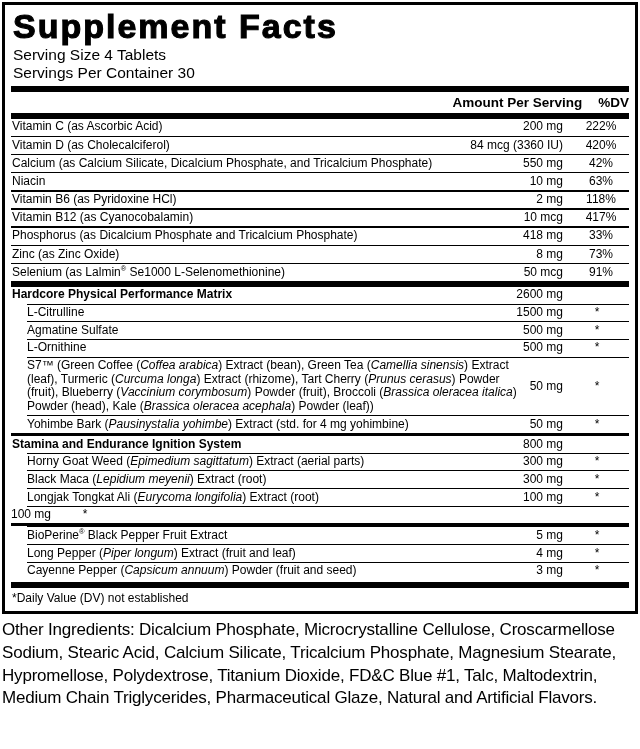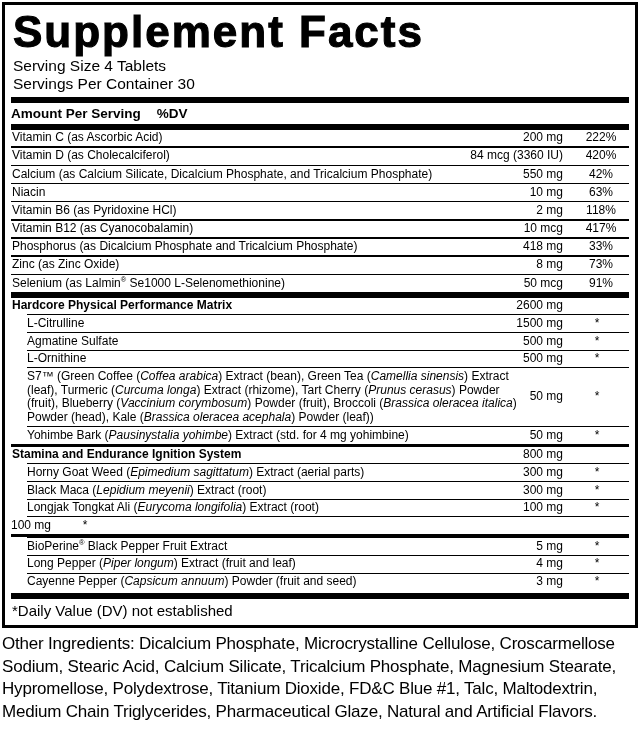--- a/index.html
+++ b/index.html
@@ -10,35 +10,36 @@
     color: #000;
     -webkit-font-smoothing: antialiased;
   }
   .fbox {
     margin: 2px;
     border: 3px solid #000;
     background: #fff;
     padding: 0 6px 4px 6px;
   }
   .title {
-    font-size: 44px;
+    font-size: 34px;
     font-weight: bold;
     letter-spacing: 2px;
     line-height: 1.08;
     padding: 3px 0 1px 2px;
     -webkit-text-stroke: 1.1px #000;
     white-space: nowrap;
   }
   .serv { font-size: 15.5px; line-height: 1.2; padding-left: 2px; }
   .bar { background: #000; width: 100%; }
   .b7 { height: 6px; margin-top: 3px; }
   .b6 { height: 6px; }
   .b3 { height: 3px; }
   .colhead {
     display: flex;
+    justify-content: flex-end;
     align-items: baseline;
     gap: 16px;
     font-size: 13.5px;
     font-weight: bold;
     padding: 3px 0;
   }
   .hr { height: 1.5px; background: #000; }
   .hr.ind { height: 1px; margin-left: 16px; }
   .row {
     display: flex;
@@ -48,21 +49,21 @@
     padding: 1.5px 0;
   }
   .row .name { flex: 1; padding-left: 1px; }
   .row.section .name { font-weight: bold; }
   .row.sub .name { padding-left: 16px; }
   .row .amt { white-space: nowrap; padding-right: 10px; }
   .row .dv { width: 56px; text-align: center; white-space: nowrap; }
   .row .dv.star { padding-right: 8px; }
   .it { font-style: italic; }
   .sup { font-size: 62%; vertical-align: super; line-height: 0; }
-  .footnote { font-size: 15px; padding: 3px 0 2px 1px; }
+  .footnote { font-size: 12px; padding: 3px 0 2px 1px; }
   .other {
     font-size: 17px;
     line-height: 1.33;
     letter-spacing: -0.2px;
     padding: 3px 3px 0 2px;
   }
 </style>
 </head>
 <body>
 

